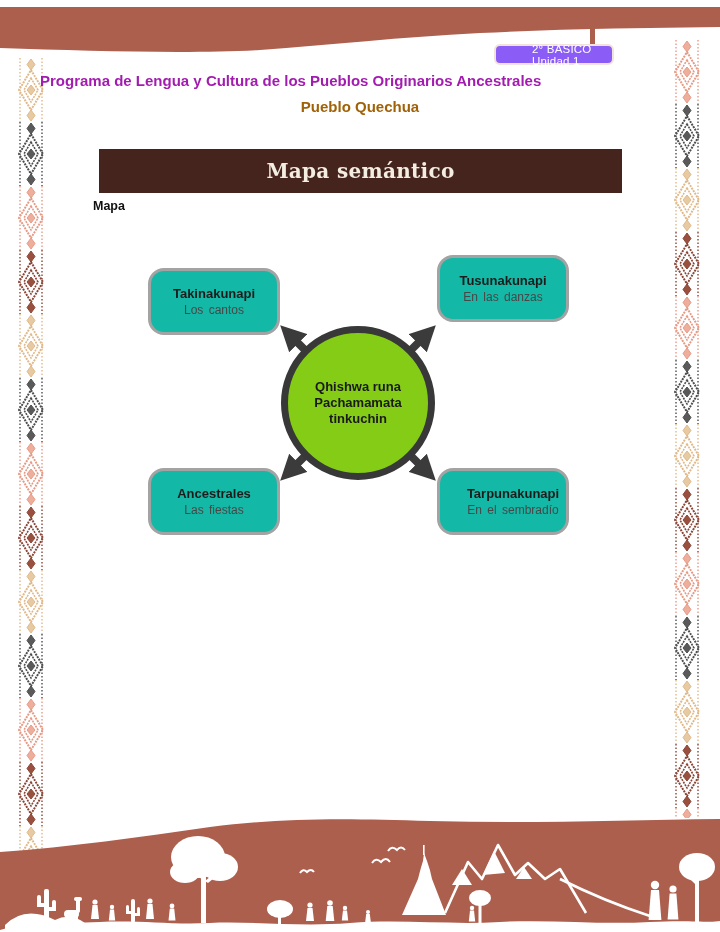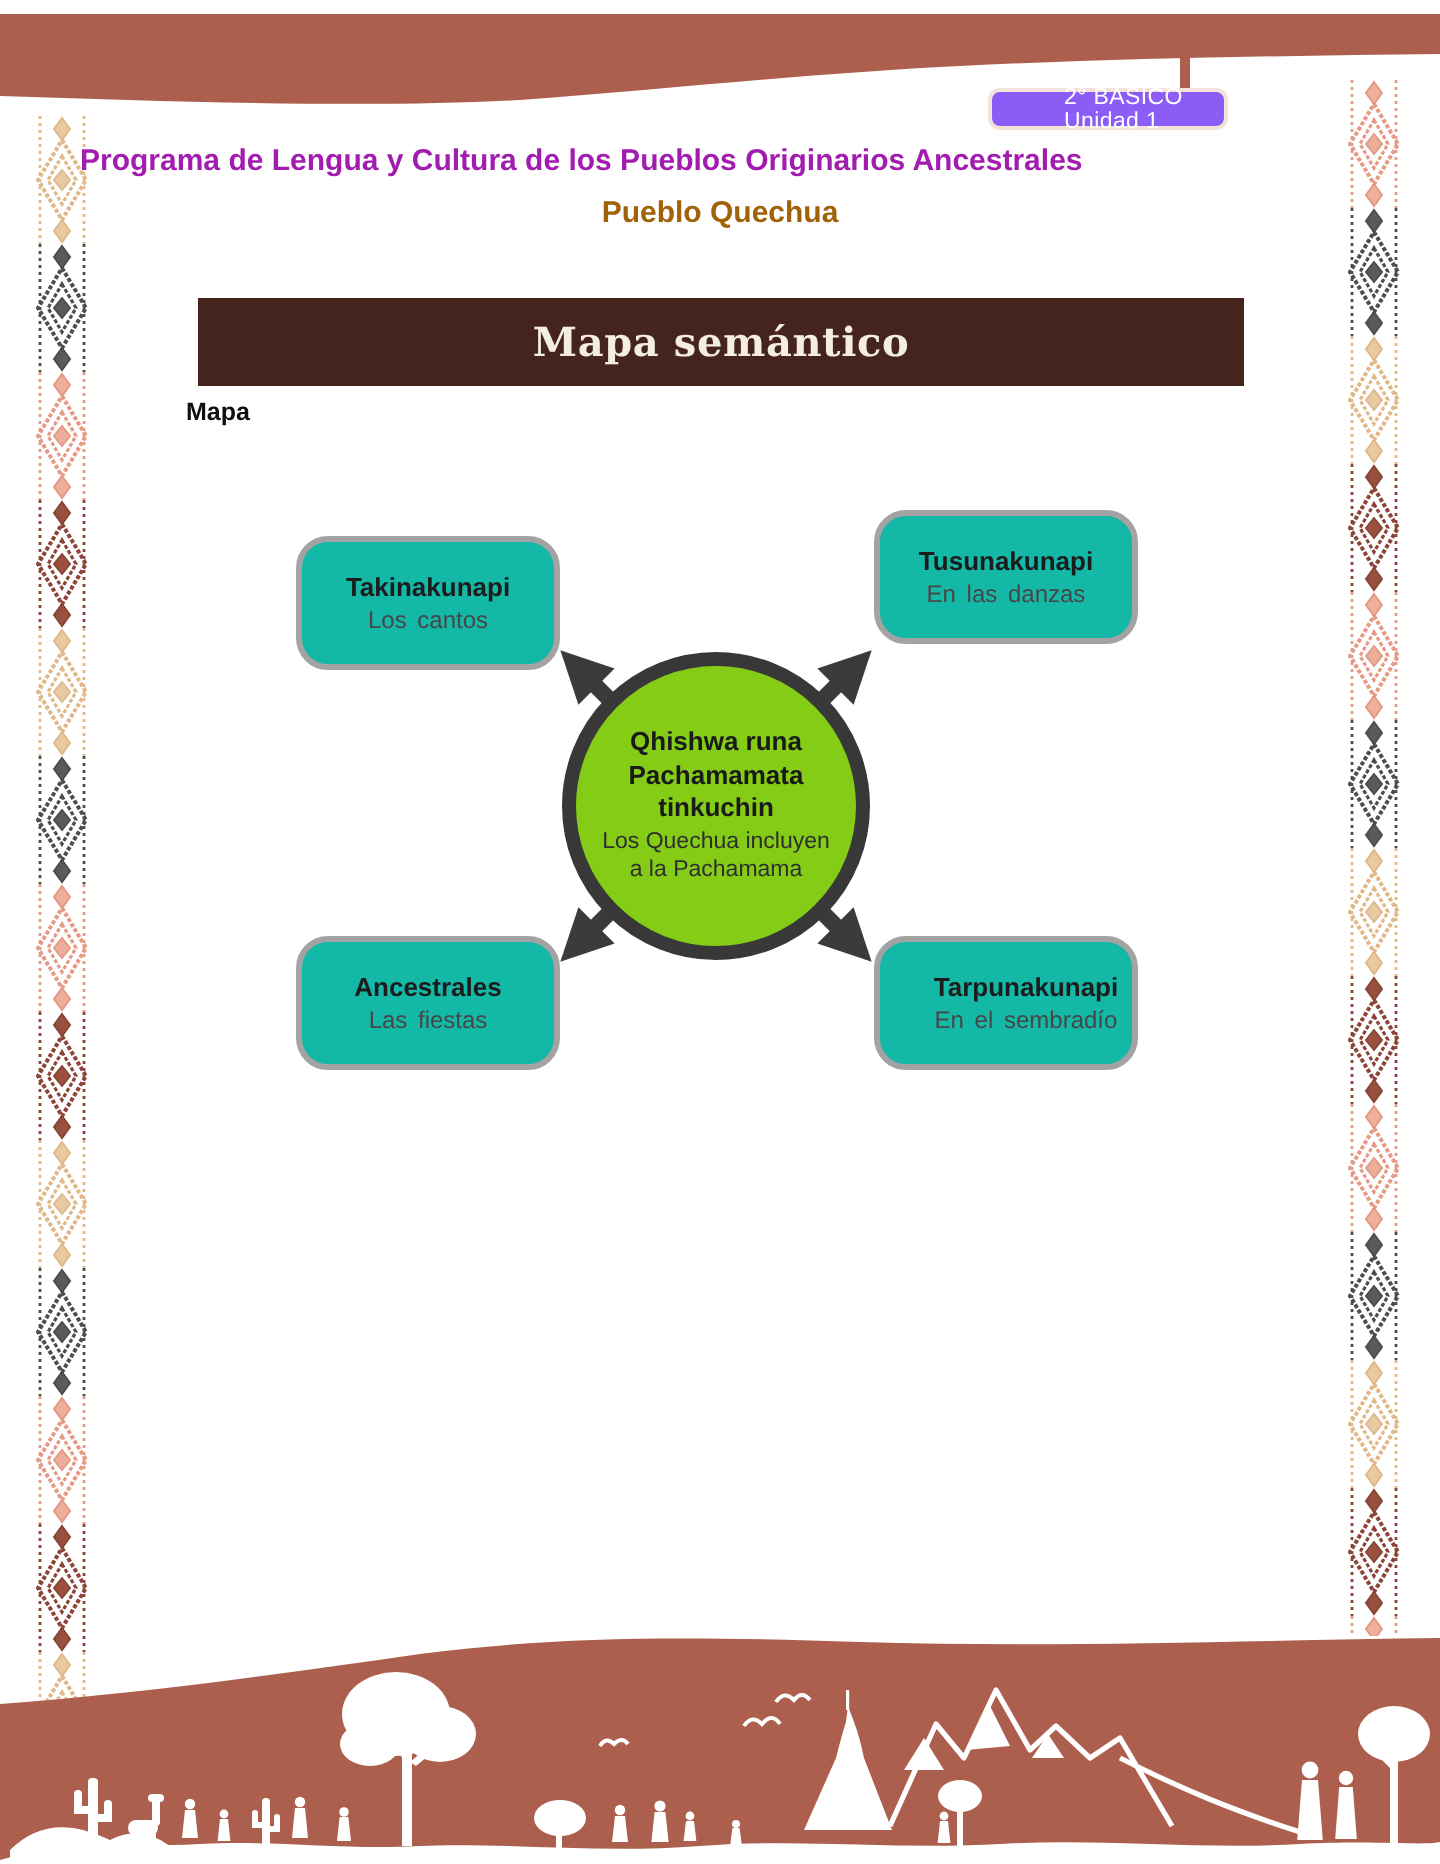--- a/index.html
+++ b/index.html
@@ -124,21 +124,20 @@
     <g stroke="#3b3b3b" stroke-width="8">
       <line x1="306" y1="351" x2="296" y2="341" marker-end="url(#ah)"></line>
       <line x1="410" y1="351" x2="420" y2="341" marker-end="url(#ah)"></line>
       <line x1="306" y1="455" x2="296" y2="465" marker-end="url(#ah)"></line>
       <line x1="410" y1="455" x2="420" y2="465" marker-end="url(#ah)"></line>
     </g>
   </svg>
 
   <div class="abs circle">
     <span class="q">Qhishwa runa Pachamamata tinkuchin</span>
-    <span class="s">Los Quechua incluyen a la Pachamama</span>
   </div>
 
   <div class="abs node" id="node-tl">
     <span class="q">Takinakunapi</span>
     <span class="s">Los cantos</span>
   </div>
   <div class="abs node" id="node-tr">
     <span class="q">Tusunakunapi</span>
     <span class="s">En las danzas</span>
   </div>

